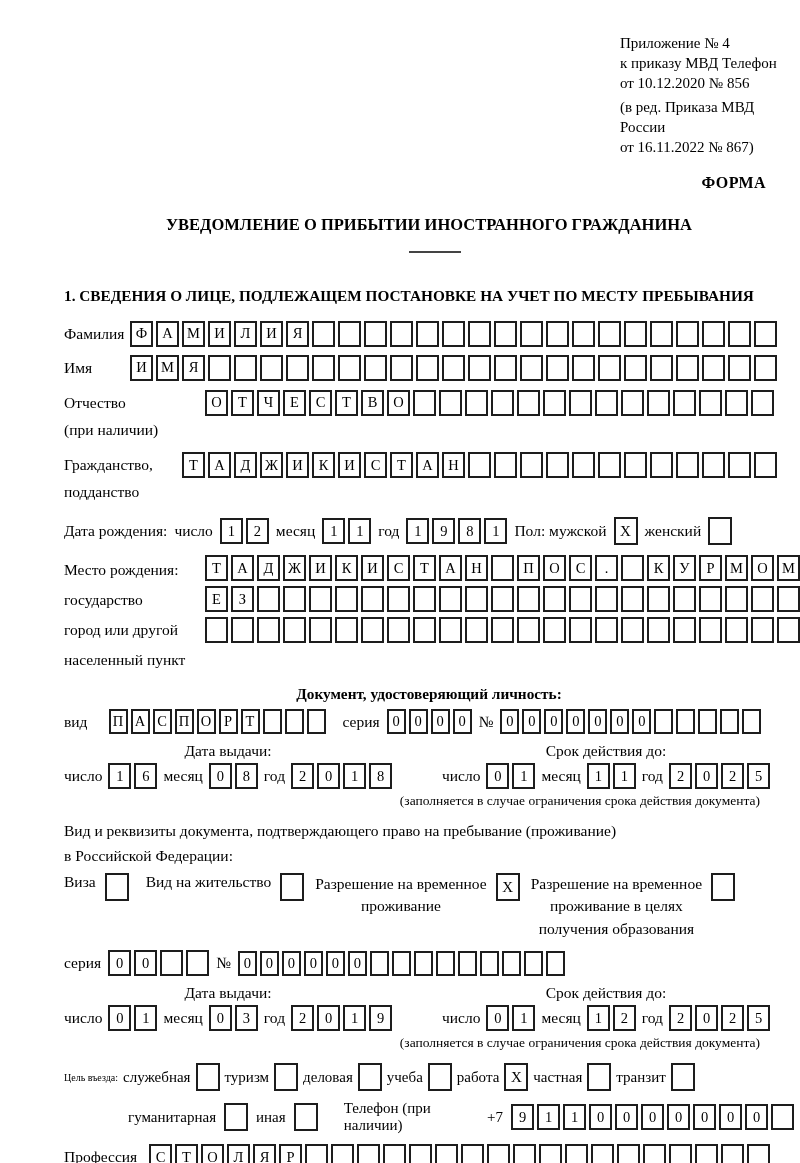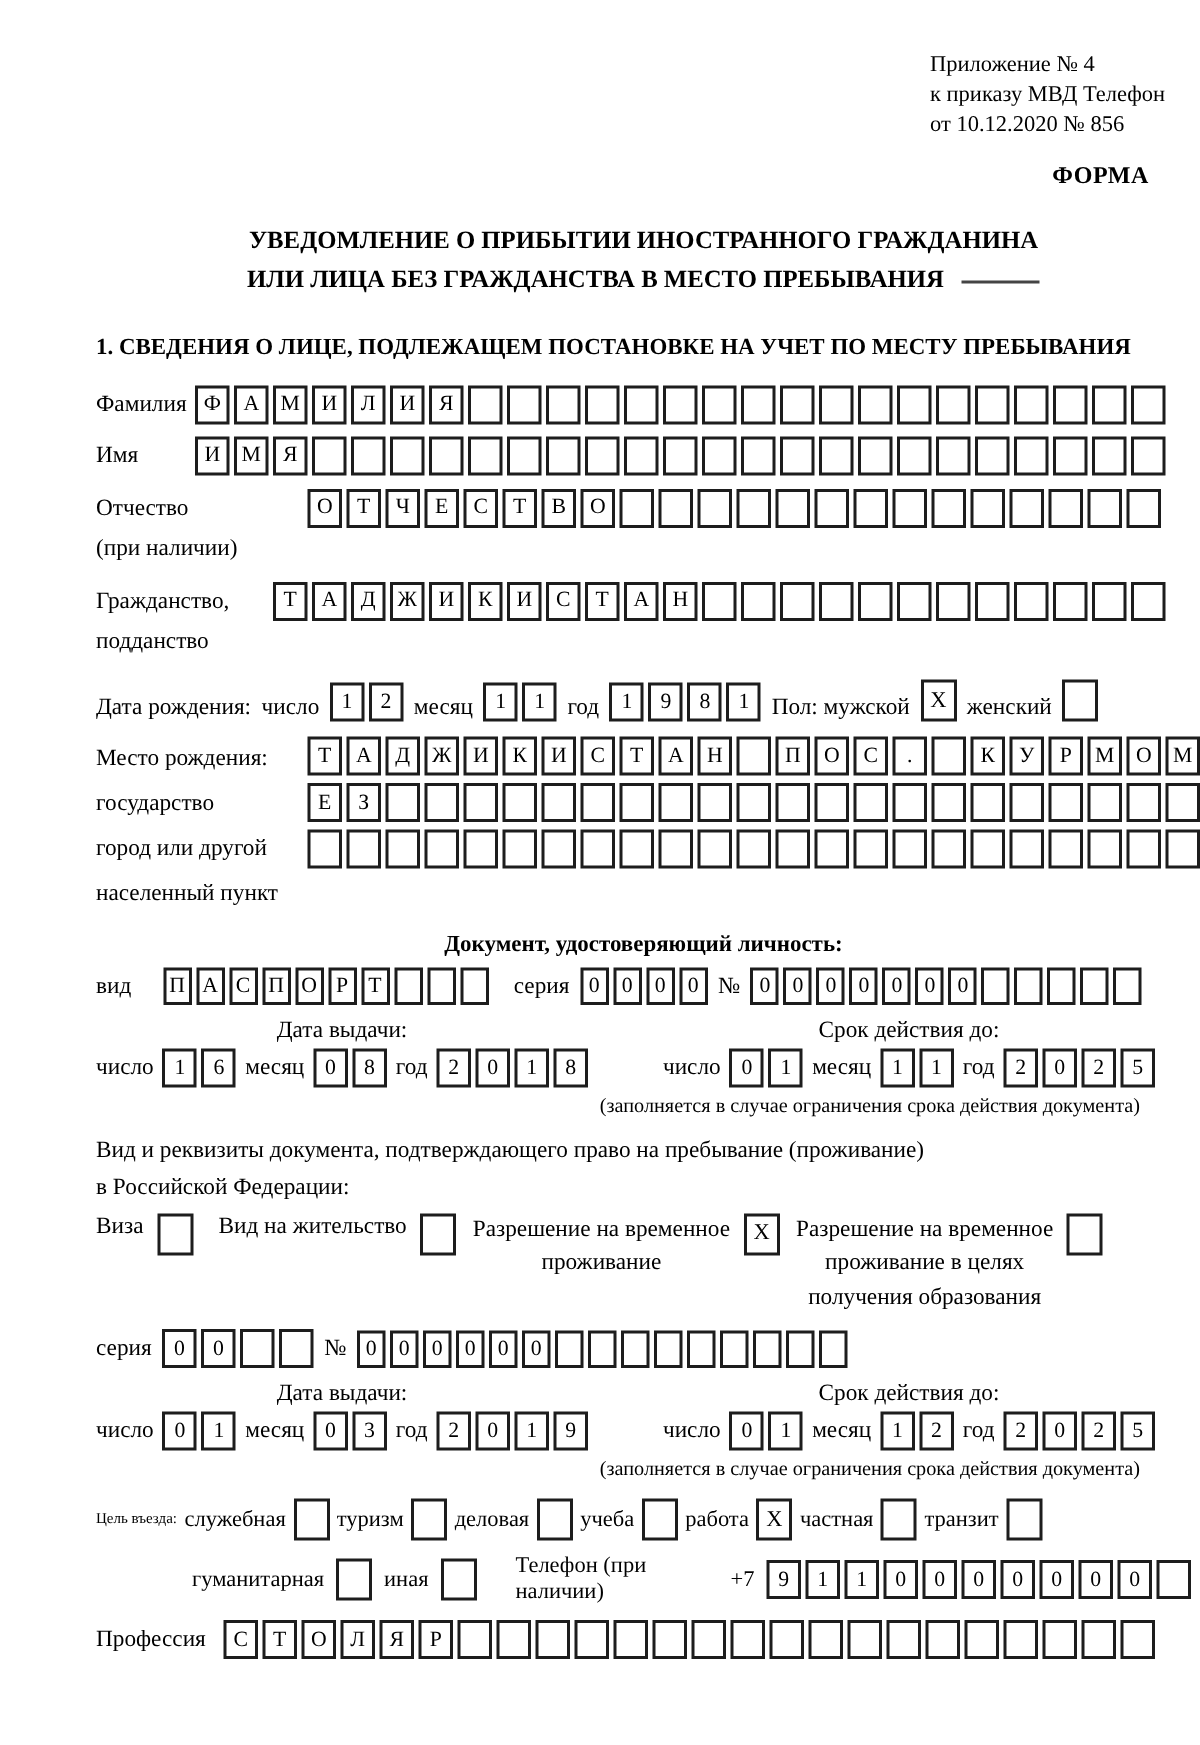--- a/index.html
+++ b/index.html
@@ -54,27 +54,31 @@
 </style>
 </head>
 <body>
 
 <div class="page">
 
   <div class="annex">
     <div>Приложение № 4</div>
     <div>к приказу МВД Телефон</div>
     <div>от 10.12.2020 № 856</div>
+    <div class="amend">
+      <div>(в ред. Приказа МВД России</div>
+      <div>от 16.11.2022 № 867)</div>
+    </div>
   </div>
 
   <div class="forma">ФОРМА</div>
 
   <div class="title">
     <div>УВЕДОМЛЕНИЕ О ПРИБЫТИИ ИНОСТРАННОГО ГРАЖДАНИНА</div>
-    <div><span>ИЛИ ЛИЦА БЕЗ ГРАЖДАНСТВА В МЕСТО ПРЕБЫВАНИЯ</span><span class="blank"></span></div>
+    <div><span class="blank"></span></div>
   </div>
 
   <div class="sec">1. СВЕДЕНИЯ О ЛИЦЕ, ПОДЛЕЖАЩЕМ ПОСТАНОВКЕ НА УЧЕТ ПО МЕСТУ ПРЕБЫВАНИЯ</div>
 
   <div class="frow" style="margin-top:16px;">
     <div class="flabel single w-name">Фамилия</div>
     <div class="cells">
         <span class="cell">Ф</span>
         <span class="cell">А</span>
         <span class="cell">М</span>
@@ -190,21 +194,21 @@
         <span class="cell"></span>
         <span class="cell"></span>
         <span class="cell"></span>
         <span class="cell"></span>
         <span class="cell"></span>
         <span class="cell"></span>
         <span class="cell"></span>
       </div>
   </div>
 
-  <div class="inline" style="margin-top:12px;align-items:flex-end;">
+  <div class="inline" style="margin-top:12px;">
     <span class="ilabel">Дата рождения:</span>
     <span class="ilabel">число</span>
     <span class="cells">
         <span class="cell">1</span>
         <span class="cell">2</span>
       </span>
     <span class="ilabel">месяц</span>
     <span class="cells">
         <span class="cell">1</span>
         <span class="cell">1</span>

